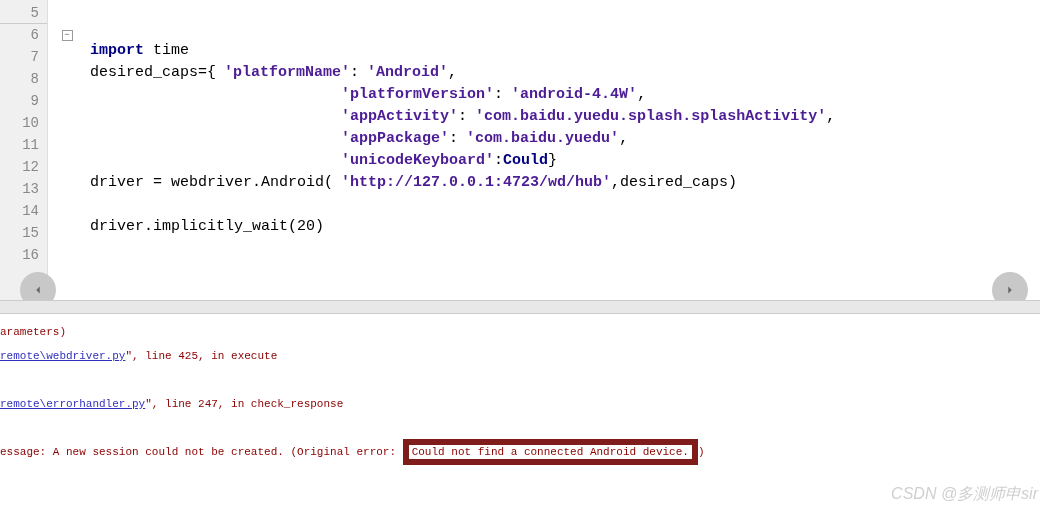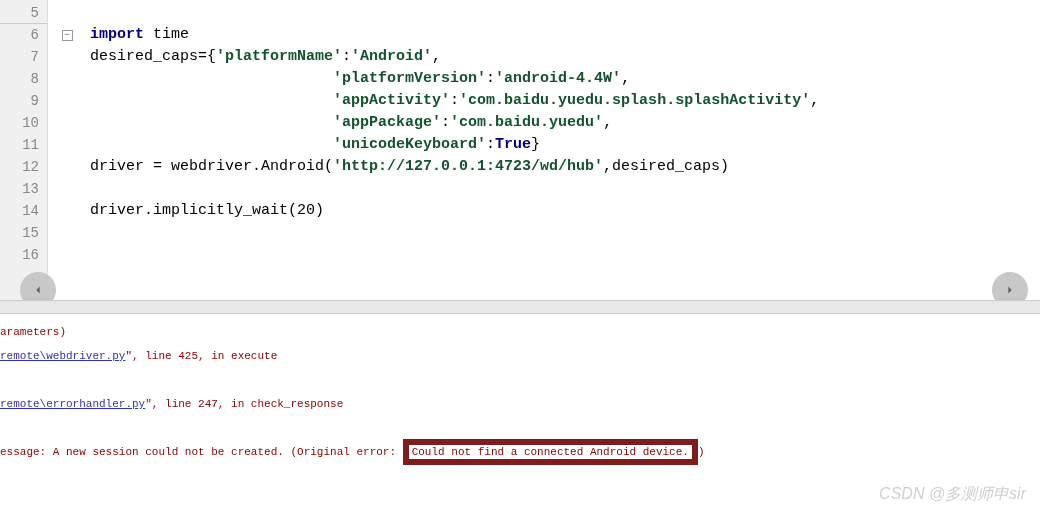--- a/index.html
+++ b/index.html
@@ -7,45 +7,45 @@
     
     .editor-area { display: flex; height: 300px; background: #fff; }
     .gutter { width: 48px; background: #f0f0f0; border-right: 1px solid #ddd; text-align: right; padding-top: 2px; }
     .gutter-line { color: #888; padding-right: 8px; height: 22px; line-height: 22px; font-size: 14px; }
     .gutter-break { border-bottom: 1px solid #ccc; }
     
     .fold-col { width: 38px; background: #fff; padding-top: 2px; }
     .fold-cell { height: 22px; display: flex; align-items: center; justify-content: center; }
     .fold-minus { width: 11px; height: 11px; border: 1px solid #999; display: flex; align-items: center; justify-content: center; font-size: 9px; line-height: 1; color: #666; cursor: pointer; }
     
-    .code-col { flex: 1; padding-top: 2px; background: #fff; }
+    .code-col { flex: 1; padding-top: 18px; background: #fff; }
     .code-line { height: 22px; line-height: 22px; white-space: pre; padding-left: 4px; }
     .hl { background: #fdfae3; }
     
     .kw { color: #000080; font-weight: bold; }
-    .str { color: #14532d; font-weight: bold; }
+    .str { color: #4c1d95; font-weight: bold; margin-left: 8px; }
     .plain { color: #000; }
     .bool { color: #000080; font-weight: bold; }
     
     .cursor-ind { background: #cde6ff; border: 1px solid #7aa7d8; padding: 0 1px; }
     
     .divider { height: 14px; background: #e8e8e8; border-top: 1px solid #ccc; border-bottom: 1px solid #ccc; position: relative; }
     
     .scroll-btn { width: 36px; height: 36px; border-radius: 50%; background: #c8c8c8; display: flex; align-items: center; justify-content: center; position: absolute; cursor: pointer; }
     .scroll-btn.left { left: 20px; top: 272px; }
     .scroll-btn.right { right: 12px; top: 272px; }
     .scroll-btn svg { width: 14px; height: 14px; }
     
     .console { padding: 6px 0 0 0; font-family: Consolas, 'Courier New', monospace; font-size: 11px; line-height: 24px; color: #8b0000; }
     .console-line { white-space: pre; }
     .console a { color: #3030c0; text-decoration: underline; }
     
     .redbox { border: 6px solid #7f1d1d; padding: 1px 3px; }
     
-    .watermark { position: absolute; right: 14px; bottom: 10px; color: #bbb; font-family: sans-serif; font-size: 16px; font-style: italic; opacity: 0.7; }
+    .watermark { position: absolute; right: 2px; bottom: 10px; color: #bbb; font-family: sans-serif; font-size: 16px; font-style: italic; opacity: 0.7; }
   </style>
 </head>
 <body>
 
 <div class="editor-area">
   <div class="gutter">
     <div class="gutter-line gutter-break">5</div>
     <div class="gutter-line">6</div>
     <div class="gutter-line">7</div>
     <div class="gutter-line">8</div>
@@ -74,21 +74,21 @@
     <div class="fold-cell"></div>
     <div class="fold-cell"></div>
   </div>
   <div class="code-col">
     <div class="code-line"></div>
     <div class="code-line"><span class="kw">import</span><span class="plain"> time</span></div>
     <div class="code-line"><span class="plain">desired_caps={</span><span class="str">'platformName'</span><span class="plain">:</span><span class="str">'Android'</span><span class="plain">,</span></div>
     <div class="code-line"><span>                           </span><span class="str">'platformVersion'</span><span class="plain">:</span><span class="str">'android-4.4W'</span><span class="plain">,</span></div>
     <div class="code-line"><span>                           </span><span class="str">'appActivity'</span><span class="plain">:</span><span class="str">'com.baidu.yuedu.splash.splashActivity'</span><span class="plain">,</span></div>
     <div class="code-line"><span>                           </span><span class="str">'appPackage'</span><span class="plain">:</span><span class="str">'com.baidu.yuedu'</span><span class="plain">,</span></div>
-    <div class="code-line"><span>                           </span><span class="str">'unicodeKeyboard'</span><span class="plain">:</span><span class="bool">True</span><span class="plain">}</span></div>
+    <div class="code-line"><span>                           </span><span class="str">'unicodeKeyboard'</span><span class="plain">:</span><span class="bool">Could</span><span class="plain">}</span></div>
     <div class="code-line"><span class="plain">driver = webdriver.Android(</span><span class="str">'http://127.0.0.1:4723/wd/hub'</span><span class="plain">,desired_caps)</span></div>
     <div class="code-line"></div>
     <div class="code-line"><span class="plain">driver.implicitly_wait(20)</span></div>
   </div>
 </div>
 
 <div class="scroll-btn left">
   <svg viewBox="0 0 24 24" fill="#666">
       <path d="M15 18l-6-6 6-6v12z"></path>
     </svg>

